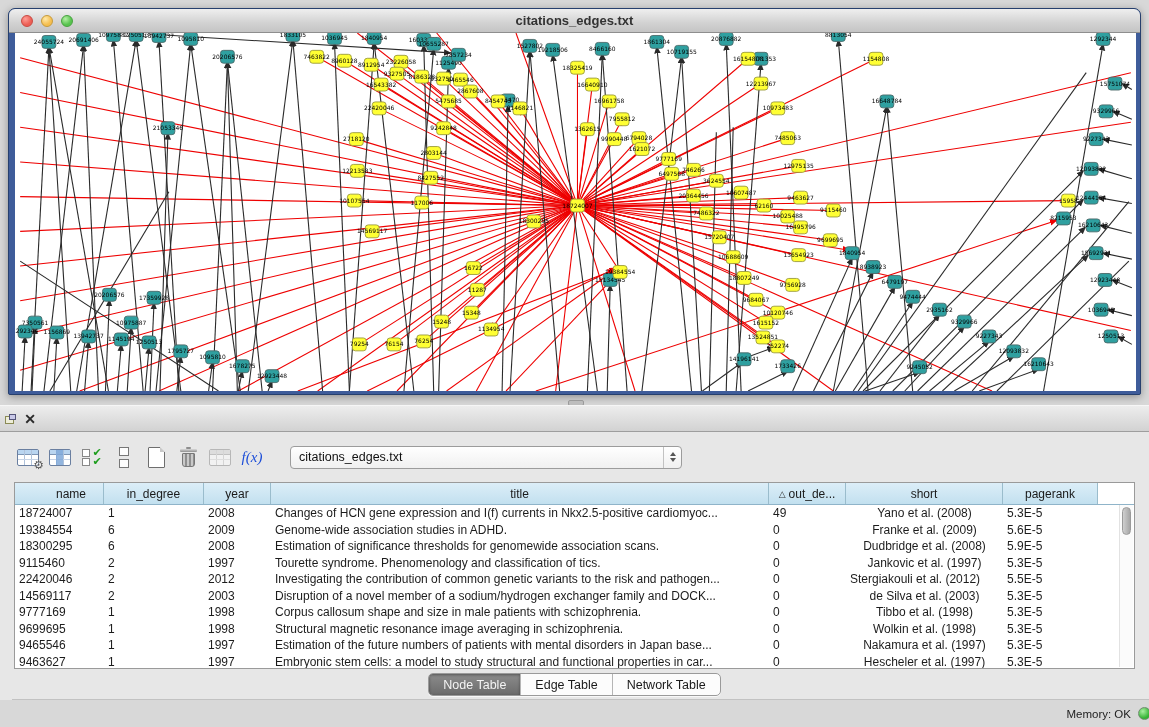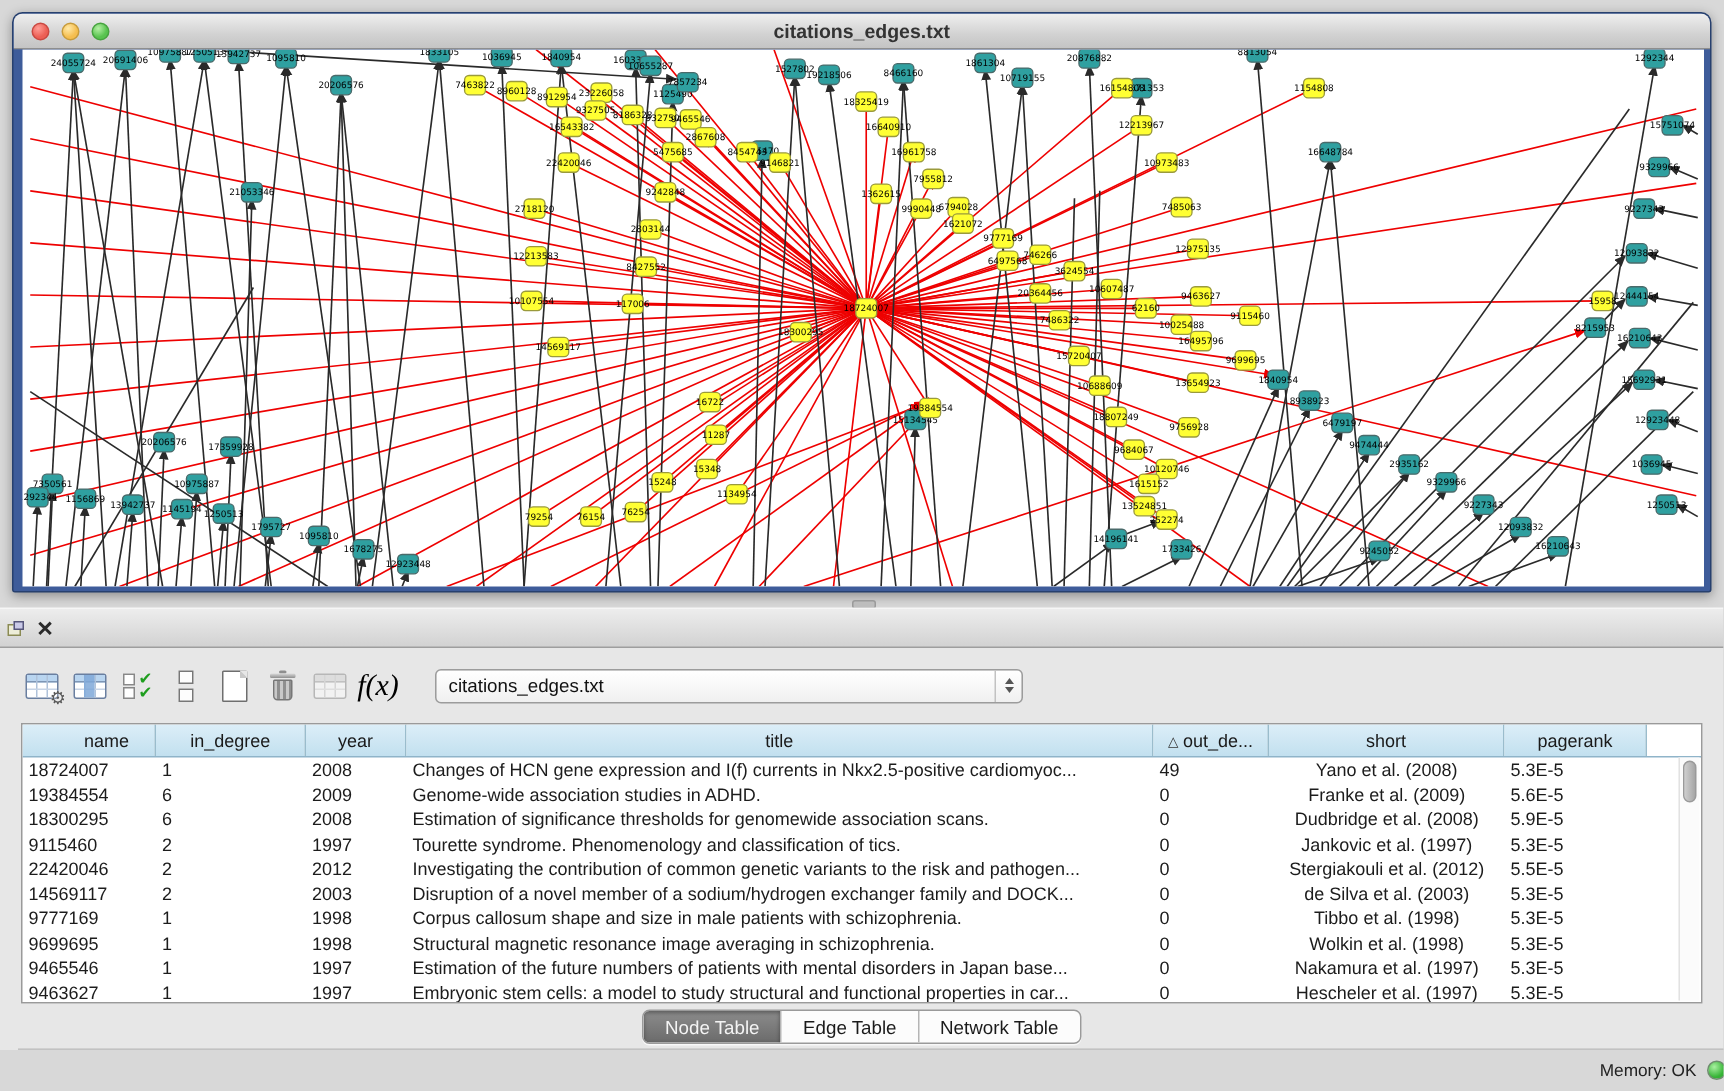--- a/index.html
+++ b/index.html
@@ -60,21 +60,21 @@
   .boxes-ico{display:flex;flex-direction:column;gap:3px;}
   .boxes-ico div{width:8px;height:7px;border:1px solid #777;background:#FDFDFD;}
   .page-ico{width:15px;height:19px;background:#FFF;border:1px solid #6E6E6E;border-radius:1px;position:relative;}
   .page-ico:after{content:"";position:absolute;right:-1px;top:-1px;width:0;height:0;
      border-left:5px solid #C9C9C9;border-top:5px solid #E7E7E7;}
   .trash-ico{position:relative;width:17px;height:20px;}
   .trash-ico .knob{position:absolute;left:6px;top:0;width:5px;height:2px;background:#8E8E8E;border-radius:1px;}
   .trash-ico .lid{position:absolute;left:0;top:2px;width:17px;height:3px;background:linear-gradient(#DADADA,#8E8E8E);border-radius:1px;}
   .trash-ico .body{position:absolute;left:2px;top:6px;width:13px;height:14px;border-radius:1px 1px 3px 3px;
      background:repeating-linear-gradient(90deg,#C9C9C9 0 2px,#8F8F8F 2px 4px);border:1px solid #777;box-sizing:border-box;}
-  .fx-ico{font-family:"Liberation Serif",serif;font-style:italic;font-size:20px;color:#000000;}
+  .fx-ico{font-family:"Liberation Serif",serif;font-style:italic;font-size:15px;color:#1d4ed8;}
   #table-select{margin-left:22px;width:392px;height:23px;background:linear-gradient(#FFFFFF,#F0F0F0);
      border:1px solid #9C9C9C;border-radius:4px;display:flex;align-items:center;box-sizing:border-box;cursor:default;}
   #table-select .val{flex:1;font-size:12.5px;color:#111;padding-left:8px;}
   #table-select .stepper{width:17px;align-self:stretch;border-left:1px solid #C2C2C2;display:flex;
      flex-direction:column;align-items:center;justify-content:center;gap:2px;}
   .tri-up{width:0;height:0;border-left:3.5px solid transparent;border-right:3.5px solid transparent;border-bottom:4px solid #555;}
   .tri-dn{width:0;height:0;border-left:3.5px solid transparent;border-right:3.5px solid transparent;border-top:4px solid #555;}
 
   
   #table-box{position:absolute;left:14px;top:50px;width:1121px;height:187px;background:#FFF;
@@ -988,21 +988,21 @@
           <div class="td" style="width: 77px; text-align: left;">0</div>
           <div class="td" style="width: 157px; text-align: center;">Jankovic et al. (1997)</div>
           <div class="td" style="width: 95px; text-align: left;">5.3E-5</div>
         </div>
         <div class="tr">
           <div class="td" style="width: 89px; text-align: left;">22420046</div>
           <div class="td" style="width: 100px; text-align: left;">2</div>
           <div class="td" style="width: 67px; text-align: left;">2012</div>
           <div class="td" style="width: 498px; text-align: left;">Investigating the contribution of common genetic variants to the risk and pathogen...</div>
           <div class="td" style="width: 77px; text-align: left;">0</div>
-          <div class="td" style="width: 157px; text-align: center;">Stergiakouli et al. (2012)</div>
+          <div class="td" style="width: 157px; text-align: left;">Stergiakouli et al. (2012)</div>
           <div class="td" style="width: 95px; text-align: left;">5.5E-5</div>
         </div>
         <div class="tr">
           <div class="td" style="width: 89px; text-align: left;">14569117</div>
           <div class="td" style="width: 100px; text-align: left;">2</div>
           <div class="td" style="width: 67px; text-align: left;">2003</div>
           <div class="td" style="width: 498px; text-align: left;">Disruption of a novel member of a sodium/hydrogen exchanger family and DOCK...</div>
           <div class="td" style="width: 77px; text-align: left;">0</div>
           <div class="td" style="width: 157px; text-align: center;">de Silva et al. (2003)</div>
           <div class="td" style="width: 95px; text-align: left;">5.3E-5</div>

